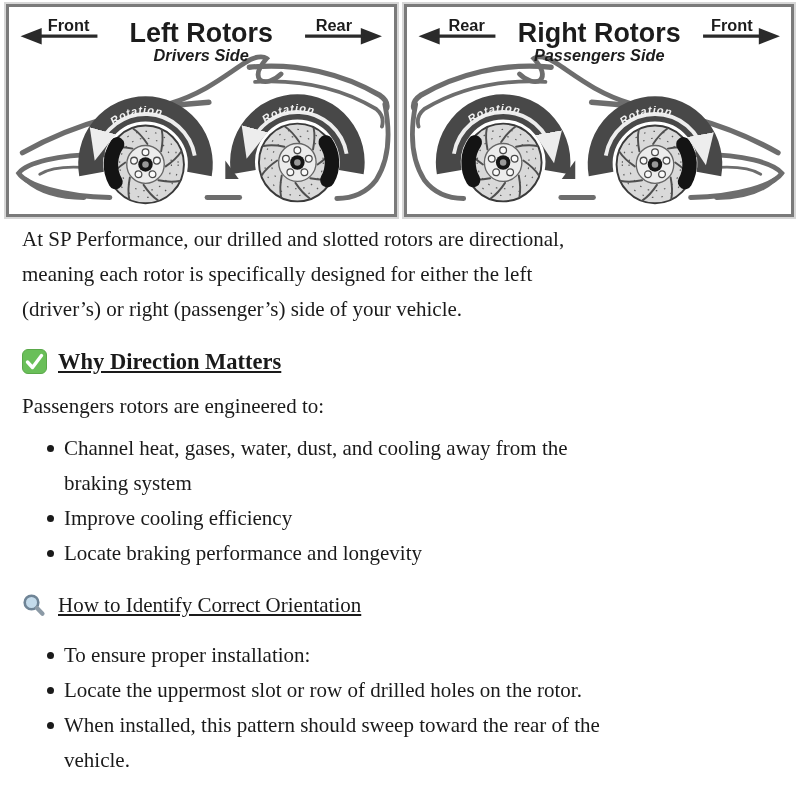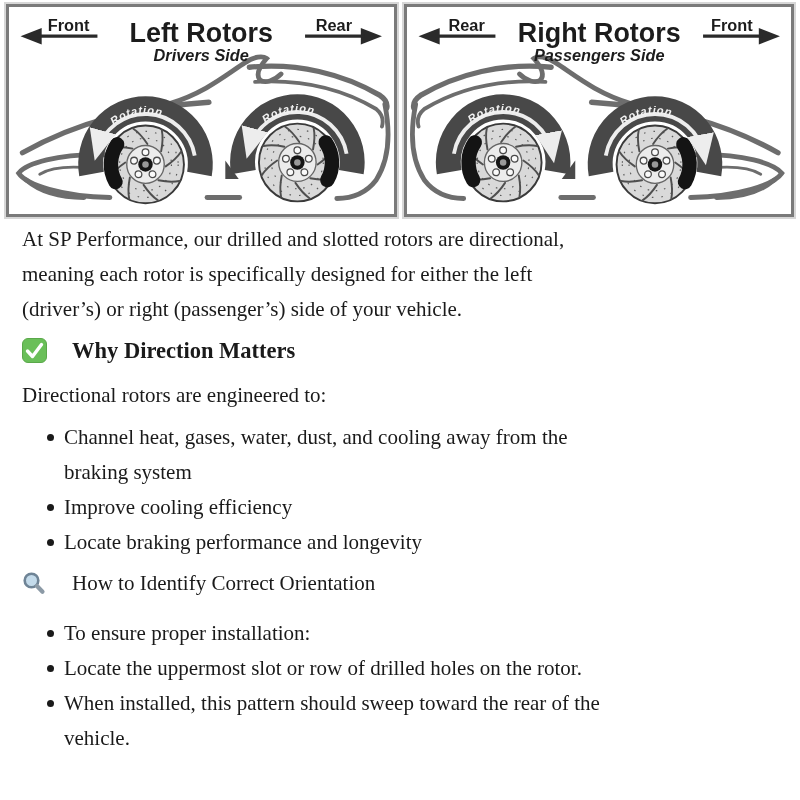--- a/index.html
+++ b/index.html
@@ -17,22 +17,22 @@
   .hdr-label{font-family:"Liberation Sans",sans-serif;font-weight:700;font-size:17px;fill:#1c1c1c;}
   .hdr-title{font-family:"Liberation Sans",sans-serif;font-weight:700;font-size:28px;fill:#1c1c1c;}
   .hdr-sub{font-family:"Liberation Sans",sans-serif;font-weight:700;font-style:italic;font-size:17px;fill:#1c1c1c;}
   .rot-text{font-family:"Liberation Sans",sans-serif;font-weight:700;font-style:italic;font-size:11.5px;
     fill:#f2f2f2;letter-spacing:.8px;}
   
   .content{padding:5px 24px 0 22px;font-size:21px;line-height:35px;}
   .content p{margin:0;}
   .pre{white-space:pre-line;}
   .sec-heading{
-    display:flex;align-items:center;gap:25px;
-    font-size:22.5px;font-weight:700;line-height:35px;margin:6px 0 0 0;
+    display:flex;align-items:center;gap:11px;
+    font-size:22.5px;font-weight:700;line-height:35px;margin:17px 0 0 0;text-decoration:underline;
   }
   .sec-heading.light{font-weight:400;font-size:21px;}
   .lead{margin-top:10px !important;}
   ul.blist{list-style:none;margin:7px 0 0 0;padding:0;}
   ul.blist.second{margin-top:15px;}
   ul.blist li{position:relative;padding-left:42px;white-space:pre-line;}
   ul.blist li::before{
     content:"";position:absolute;left:25px;top:14px;
     width:7px;height:7px;border-radius:50%;background:#1a1a1a;
   }
@@ -173,21 +173,21 @@
   <div class="sec-heading">
     <span class="inline-ico">
       <svg width="25" height="25" viewBox="0 0 25 25">
         <rect x="0.5" y="0.5" width="24" height="24" rx="5.5" fill="#6abf59" stroke="#5aa84a"></rect>
         <polyline points="5.5,13 10.5,18.5 19.5,6.5" fill="none" stroke="#ffffff" stroke-width="3.4" stroke-linecap="round" stroke-linejoin="round"></polyline>
       </svg>
     </span>
     <span>Why Direction Matters</span>
   </div>
 
-  <p class="lead">Directional rotors are engineered to:</p>
+  <p class="lead">Passengers rotors are engineered to:</p>
 
   <ul class="blist">
     <li>Channel heat, gases, water, dust, and cooling away from the
 braking system</li>
     <li>Improve cooling efficiency</li>
     <li>Locate braking performance and longevity</li>
   </ul>
 
   <div class="sec-heading light">
     <span class="inline-ico">

